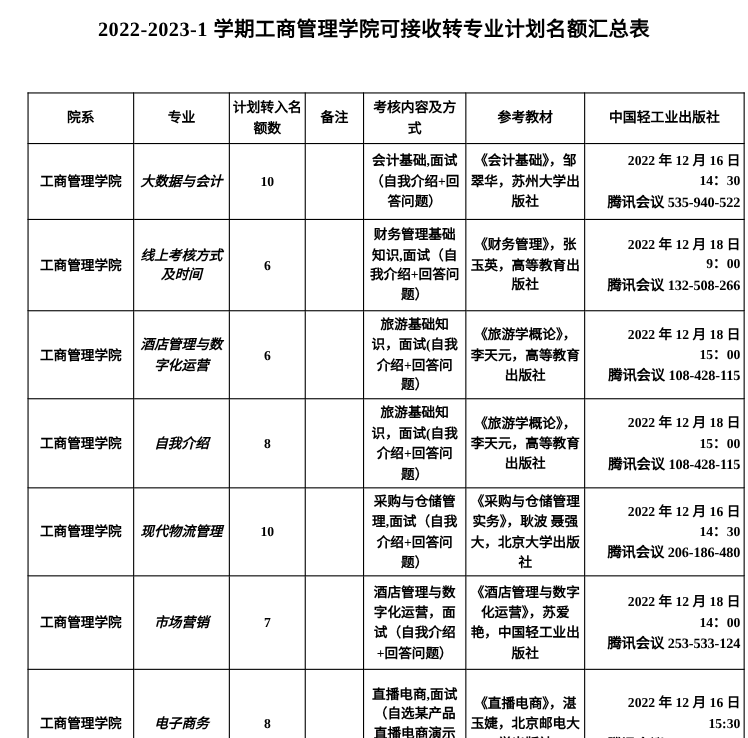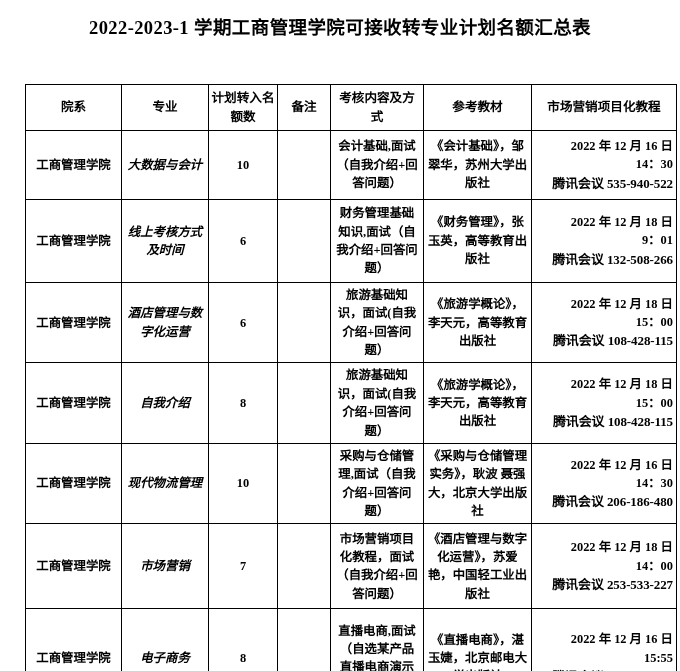--- a/index.html
+++ b/index.html
@@ -108,21 +108,21 @@
           <col class="c-online">
       </colgroup>
       <thead>
         <tr>
           <th>院系</th>
           <th>专业</th>
           <th>计划转入名额数</th>
           <th>备注</th>
           <th>考核内容及方式</th>
           <th>参考教材</th>
-          <th>市场营销项目化教程</th>
+          <th>中国轻工业出版社</th>
         </tr>
       </thead>
       <tbody>
 
         <tr class="r1">
           <td class="cell-dept">工商管理学院</td>
           <td class="cell-major">大数据与会计</td>
           <td class="cell-quota">10</td>
           <td class="cell-remark"></td>
           <td class="cell-content">会计基础,面试（自我介绍+回答问题）</td>
@@ -136,21 +136,21 @@
 
         <tr class="r2">
           <td class="cell-dept">工商管理学院</td>
           <td class="cell-major">线上考核方式及时间</td>
           <td class="cell-quota">6</td>
           <td class="cell-remark"></td>
           <td class="cell-content">财务管理基础知识,面试（自我介绍+回答问题）</td>
           <td class="cell-book">《财务管理》，张玉英，高等教育出版社</td>
           <td class="cell-online">
             <span class="online-line">2022 年 12 月 18 日</span>
-            <span class="online-line">9：01</span>
+            <span class="online-line">9：00</span>
             <span class="online-line online-meeting">腾讯会议 132-508-266</span>
           </td>
         </tr>
 
         <tr class="r3">
           <td class="cell-dept">工商管理学院</td>
           <td class="cell-major">酒店管理与数字化运营</td>
           <td class="cell-quota">6</td>
           <td class="cell-remark"></td>
           <td class="cell-content">旅游基础知识，面试(自我介绍+回答问题）</td>
@@ -188,39 +188,39 @@
             <span class="online-line">14：30</span>
             <span class="online-line online-meeting">腾讯会议 206-186-480</span>
           </td>
         </tr>
 
         <tr class="r6">
           <td class="cell-dept">工商管理学院</td>
           <td class="cell-major">市场营销</td>
           <td class="cell-quota">7</td>
           <td class="cell-remark"></td>
-          <td class="cell-content">市场营销项目化教程，面试（自我介绍+回答问题）</td>
+          <td class="cell-content">酒店管理与数字化运营，面试（自我介绍+回答问题）</td>
           <td class="cell-book">《酒店管理与数字化运营》，苏爱艳，中国轻工业出版社</td>
           <td class="cell-online">
             <span class="online-line">2022 年 12 月 18 日</span>
             <span class="online-line">14：00</span>
-            <span class="online-line online-meeting">腾讯会议 253-533-227</span>
+            <span class="online-line online-meeting">腾讯会议 253-533-124</span>
           </td>
         </tr>
 
         <tr class="r7">
           <td class="cell-dept">工商管理学院</td>
           <td class="cell-major">电子商务</td>
           <td class="cell-quota">8</td>
           <td class="cell-remark"></td>
           <td class="cell-content">直播电商,面试（自选某产品直播电商演示+回答问题）</td>
           <td class="cell-book">《直播电商》，湛玉婕，北京邮电大学出版社</td>
           <td class="cell-online">
             <span class="online-line">2022 年 12 月 16 日</span>
-            <span class="online-line">15:55</span>
+            <span class="online-line">15:30</span>
             <span class="online-line online-meeting">腾讯会议 615-688-902</span>
           </td>
         </tr>
 
       </tbody>
     </table>
   </div>
 
 </div>
 

